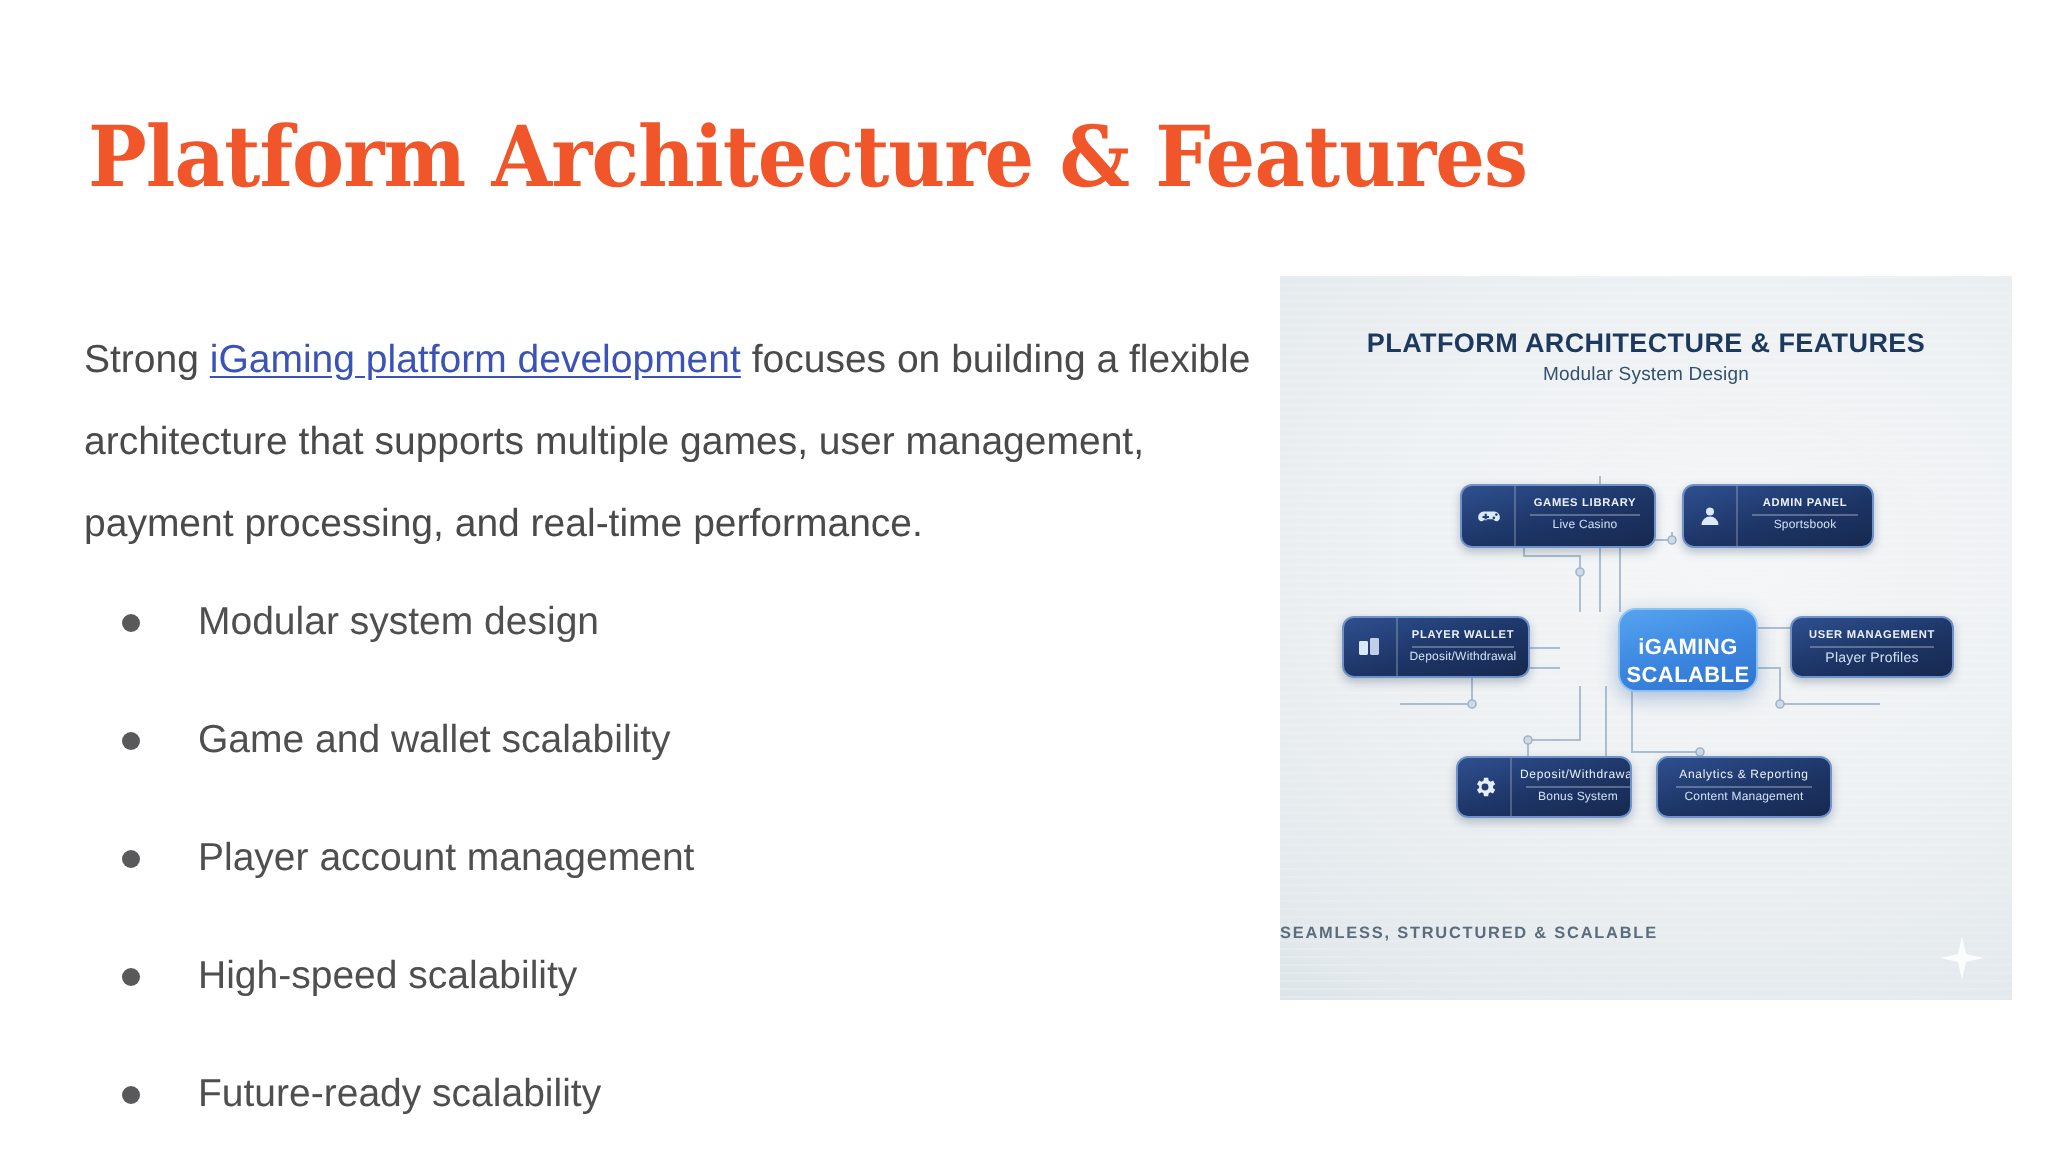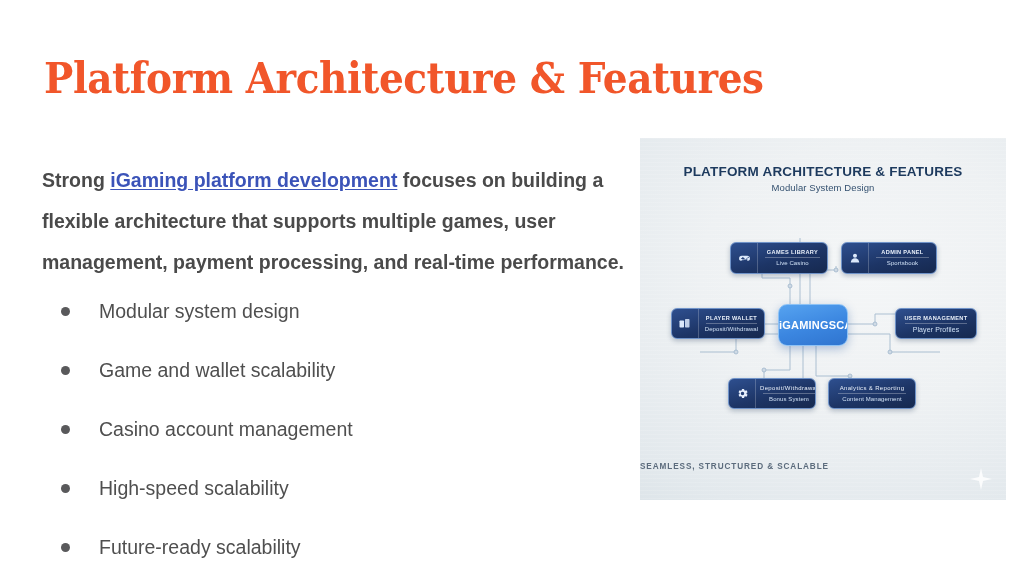--- a/index.html
+++ b/index.html
@@ -33,21 +33,21 @@
   
   .left-col {
     position: absolute;
     left: 42px; top: 160px;
     width: 596px;
   }
   .lede {
     font-size: 19.5px;
     line-height: 41px;
     color: #4a4a4a;
-    font-weight: 700;
+    font-weight: 400;
   }
   .lede a.link {
     color: #3b53b8;
     text-decoration: underline;
     text-underline-offset: 2px;
   }
 
   .bullets { margin-top: 16px; list-style: none; }
   .bullet-row {
     display: flex;
@@ -164,22 +164,22 @@
     letter-spacing: .1px;
     white-space: nowrap;
   }
   .node.noicon .txt { padding: 2px 6px; }
 
   .node.center {
     background: linear-gradient(165deg, #56a3f0 0%, #3b86e0 55%, #2f74cf 100%);
     border: 1px solid #8dc2f5;
     border-radius: 9px;
     box-shadow: 0 3px 10px rgba(40,90,160,.35);
-    flex-direction: row;
-    align-items: center; justify-content: space-between;
+    flex-direction: column;
+    align-items: center; justify-content: flex-end; margin-left: 31px;
   }
   .node.center .c1 {
     color: #ffffff;
     font-size: 11px;
     font-weight: 700;
     line-height: 14px;
     letter-spacing: .2px;
     text-align: center;
   }
 
@@ -200,21 +200,21 @@
       <li class="bullet-row">
         <span class="bullet-dot"></span>
         <span class="bullet-text">Modular system design</span>
       </li>
       <li class="bullet-row">
         <span class="bullet-dot"></span>
         <span class="bullet-text">Game and wallet scalability</span>
       </li>
       <li class="bullet-row">
         <span class="bullet-dot"></span>
-        <span class="bullet-text">Casino account management</span>
+        <span class="bullet-text">Player account management</span>
       </li>
       <li class="bullet-row">
         <span class="bullet-dot"></span>
         <span class="bullet-text">High-speed scalability</span>
       </li>
       <li class="bullet-row">
         <span class="bullet-dot"></span>
         <span class="bullet-text">Future-ready scalability</span>
       </li>
     </ul>

